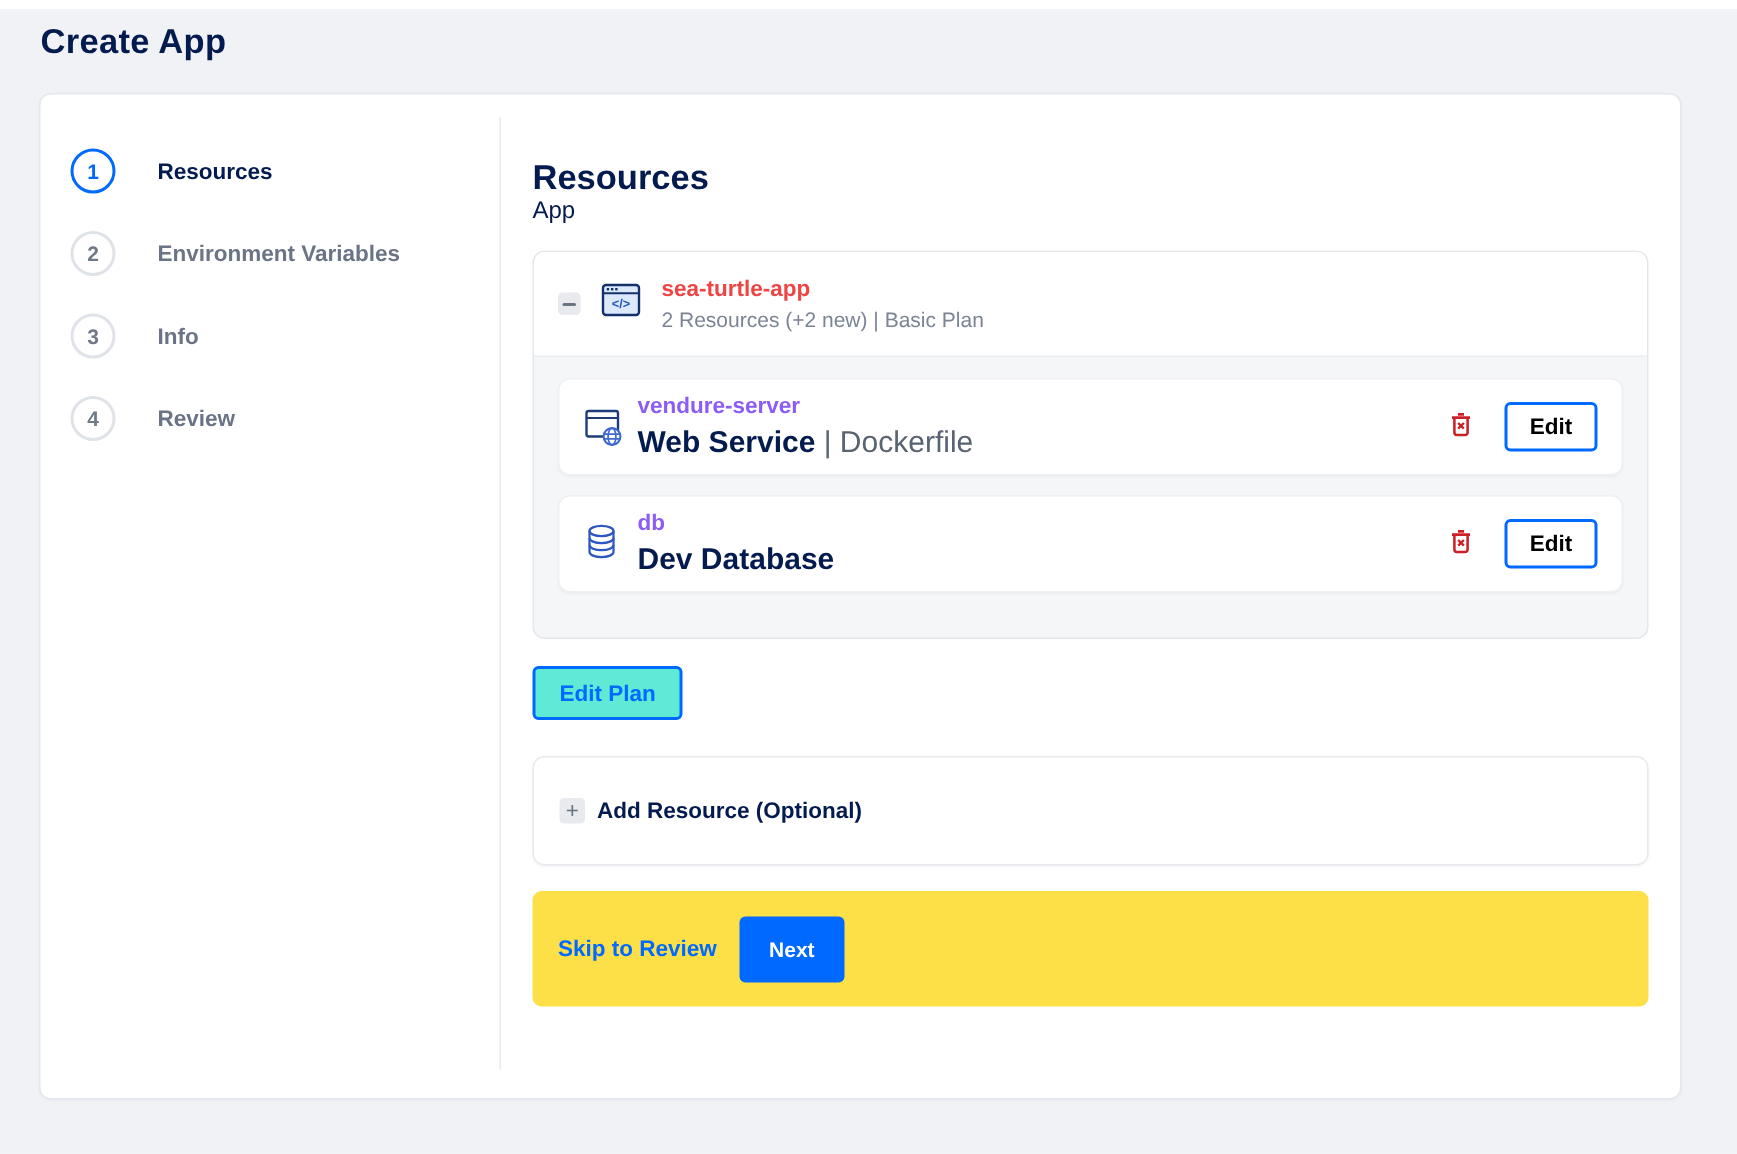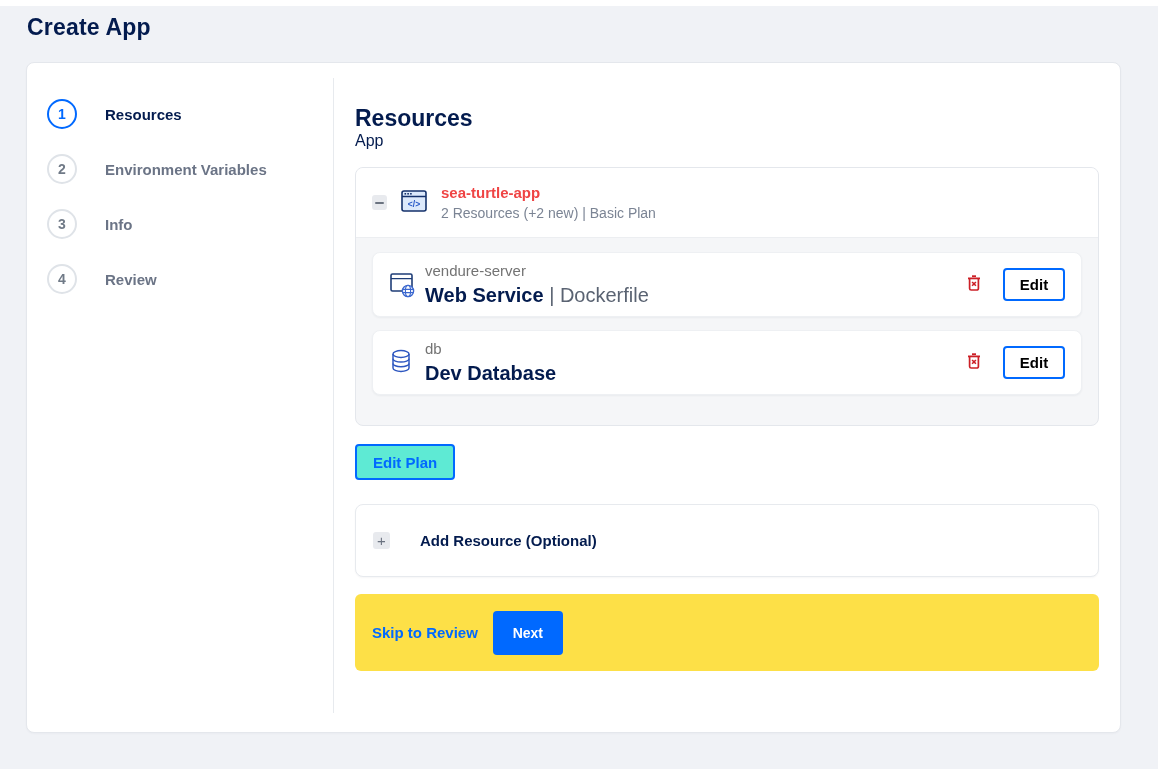--- a/index.html
+++ b/index.html
@@ -42,21 +42,21 @@
   .app-name { font-size:15px; font-weight:700; color:#ef4444; }
   .app-summary { margin-top:4px; font-size:14px; color:#7b8494;text-align:center; }
 
   .app-body { padding:14px 16px 30px 16px; }
   .res-row { background:#ffffff; border:1px solid #eef0f3; border-radius:8px;
     box-shadow:0 1px 2px rgba(20,30,60,.05); min-height:57px; padding:9px 16px;
     display:flex; align-items:center; margin-bottom:13px; }
   .res-row:last-child { margin-bottom:0; }
   .res-icon { flex:0 0 28px; display:flex; align-items:center; }
   .res-text { margin-left:8px; }
-  .res-name { font-size:15px; font-weight:400; color:#737373; text-decoration:none;
+  .res-name { font-size:15px; font-weight:700; color:#8b5cf6; text-decoration:none;
     display:inline-block; }
   .res-detail { margin-top:4px; font-size:20px; }
   .res-type { font-weight:700; color:#031b4e; }
   .res-rest { color:#5a6372; font-weight:400; }
   .trash-btn { margin-left:auto; background:none; border:none; cursor:pointer;
     padding:4px; display:flex; align-items:center; }
   .edit-btn { margin-left:17px; width:62px; height:33px; background:#ffffff;
     border:2px solid #0069ff; border-radius:4px; color:#000000; font-size:15px;
     font-weight:700; cursor:pointer; font-family:inherit; }
 
@@ -65,21 +65,21 @@
     color:#0069ff; font-size:15px; font-weight:700; cursor:pointer;
     font-family:inherit; }
 
   .add-resource-card { margin-top:24px; background:#ffffff;
     border:1px solid #e7eaee; border-radius:8px; height:73px;
     box-shadow:0 1px 2px rgba(20,30,60,.04); display:flex; align-items:center;
     padding:0 17px; cursor:pointer; }
   .plus-box { width:17px; height:17px; background:#e8eaee; border-radius:3px;
     color:#6b7380; font-size:15px; line-height:15px; display:flex;
     align-items:center; justify-content:center; }
-  .add-resource-label { margin-left:30px; font-size:15px; font-weight:700;
+  .add-resource-label { margin-left:8px; font-size:15px; font-weight:700;
     color:#031b4e;text-align:center; }
 
   .wizard-footer { margin-top:17px; height:77px; background:#fde047;
     border-radius:6px; display:flex; align-items:center; padding:0 17px; }
   .skip-link { color:#0069ff; font-size:15px; font-weight:700;
     text-decoration:none; margin-right:15px; }
   .next-btn { width:70px; height:44px; background:#0069ff; border:none;
     border-radius:4px; color:#ffffff; font-size:14px; font-weight:700;
     cursor:pointer; font-family:inherit; }
 </style>

